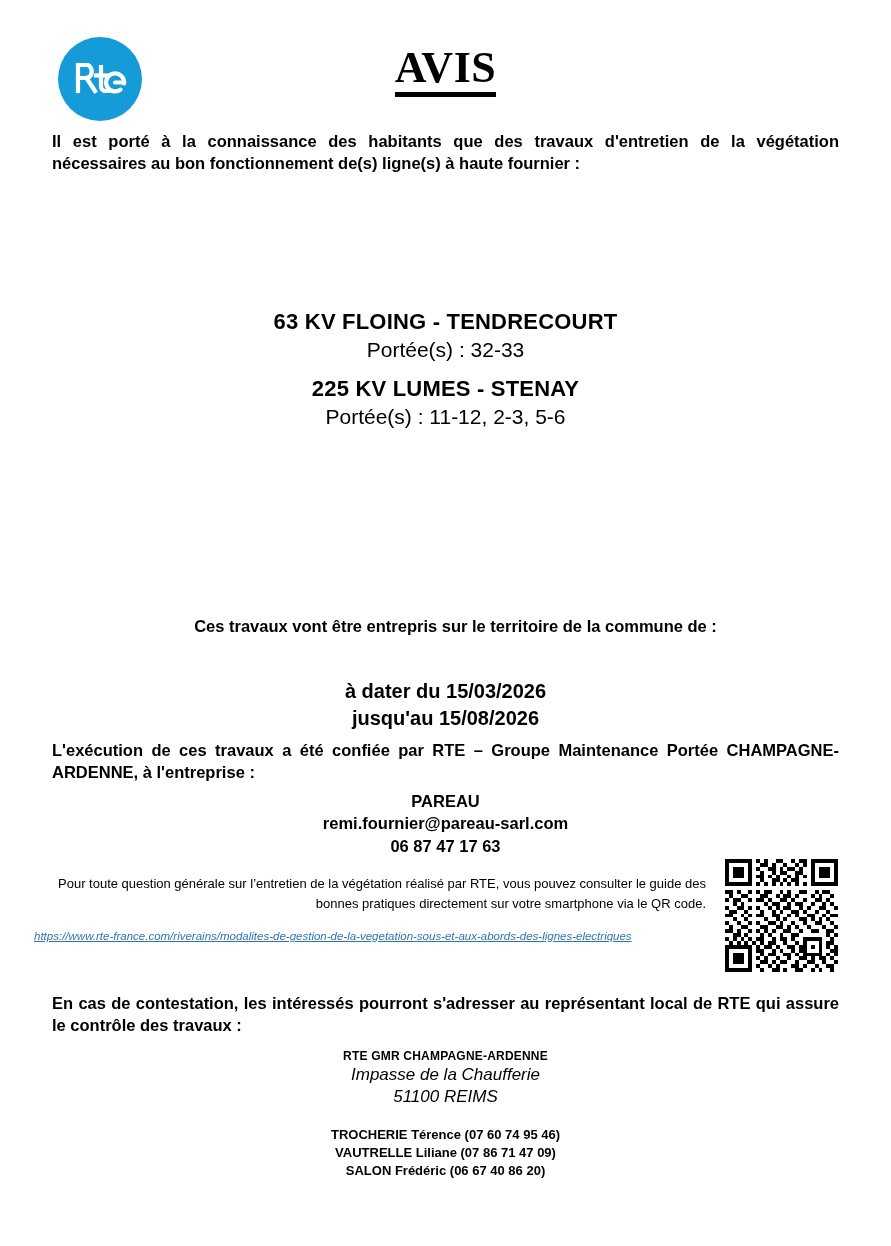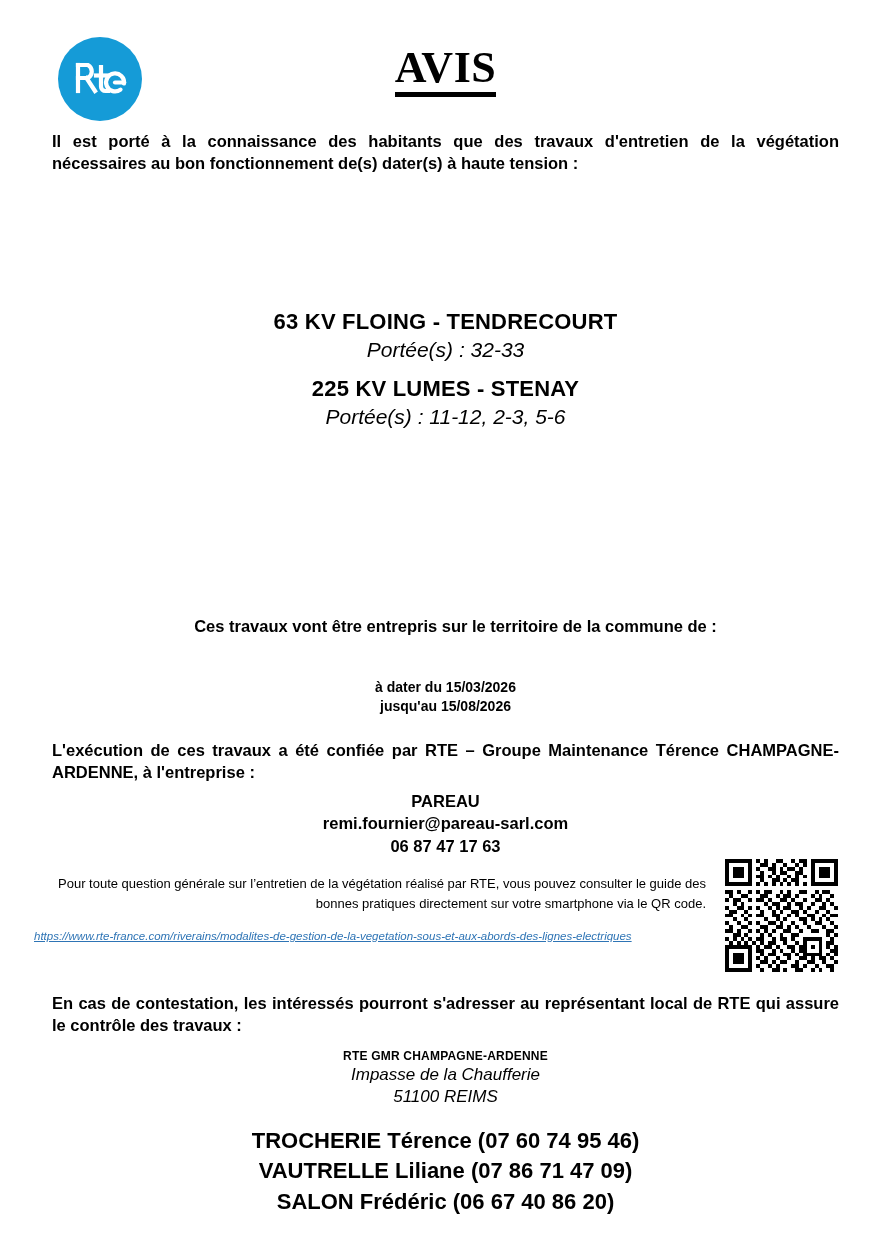--- a/index.html
+++ b/index.html
@@ -77,40 +77,39 @@
     left: 0;
     text-align: center;
   }
   .ln-name {
     font-weight: bold;
     font-size: 22px;
     line-height: 1.25;
     letter-spacing: 0.2px;
   }
   .ln-span {
-    font-style: italic;
     font-size: 21px;
     line-height: 1.3;
   }
 
   .commune-lead {
     font-weight: bold;
     font-size: 16.5px;
     line-height: 1.3;
     padding-left: 20px;
   }
   .commune-name {
     font-weight: bold;
     font-size: 21px;
     line-height: 1.35;
     letter-spacing: 0.3px;
   }
   .date-line {
     font-weight: bold;
-    font-size: 14px;
+    font-size: 20px;
     line-height: 1.35;
   }
 
   .contractor {
     font-weight: bold;
     font-size: 16.5px;
     line-height: 1.35;
   }
 
   
@@ -150,21 +149,21 @@
     line-height: 1.35;
     letter-spacing: 0.2px;
   }
   .addr-italic {
     font-style: italic;
     font-size: 17px;
     line-height: 1.3;
   }
   .person {
     font-weight: bold;
-    font-size: 22px;
+    font-size: 13px;
     line-height: 1.38;
   }
 </style>
 </head>
 <body>
 
 <div class="page">
 
   <div class="header">
 
@@ -184,42 +183,42 @@
           <path d="M57 45.5 L66.2 45.5" stroke-linecap="round"></path>
         </g>
       </svg>
     </div>
 
     <div class="avis-title">
       <span class="u">AVIS</span>
     </div>
   </div>
 
-  <div class="para" style="left:52px; top:130px; width:787px;">Il est porté à la connaissance des habitants que des travaux d'entretien de la végétation nécessaires au bon fonctionnement de(s) dater(s) à haute tension :</div>
+  <div class="para" style="left:52px; top:130px; width:787px;">Il est porté à la connaissance des habitants que des travaux d'entretien de la végétation nécessaires au bon fonctionnement de(s) ligne(s) à haute fournier :</div>
 
   <div class="centerblk" style="top:308px;">
     <div class="ln-name">63 KV FLOING - TENDRECOURT</div>
     <div class="ln-span">Portée(s) : 32-33</div>
   </div>
 
   <div class="centerblk" style="top:375px;">
     <div class="ln-name">225 KV LUMES - STENAY</div>
     <div class="ln-span">Portée(s) : 11-12, 2-3, 5-6</div>
   </div>
 
   <div class="centerblk" style="top:616px;">
     <div class="commune-lead">Ces travaux vont être entrepris sur le territoire de la commune de :</div>
   </div>
 
   <div class="centerblk" style="top:678px;">
     <div class="date-line">à dater du 15/03/2026</div>
     <div class="date-line">jusqu'au 15/08/2026</div>
   </div>
 
-  <div class="para" style="left:52px; top:739px; width:787px;">L'exécution de ces travaux a été confiée par RTE – Groupe Maintenance Térence CHAMPAGNE-ARDENNE, à l'entreprise :</div>
+  <div class="para" style="left:52px; top:739px; width:787px;">L'exécution de ces travaux a été confiée par RTE – Groupe Maintenance Portée CHAMPAGNE-ARDENNE, à l'entreprise :</div>
 
   <div class="centerblk" style="top:790px;">
     <div class="contractor">PAREAU</div>
     <div class="contractor">remi.fournier@pareau-sarl.com</div>
     <div class="contractor">06 87 47 17 63</div>
   </div>
 
   <div class="qr-para">Pour toute question générale sur l’entretien de la végétation réalisé par RTE, vous pouvez consulter le guide des bonnes pratiques directement sur votre smartphone via le QR code.</div>
 
   <a class="qr-link" href="#">https://www.rte-france.com/riverains/modalites-de-gestion-de-la-vegetation-sous-et-aux-abords-des-lignes-electriques</a>

